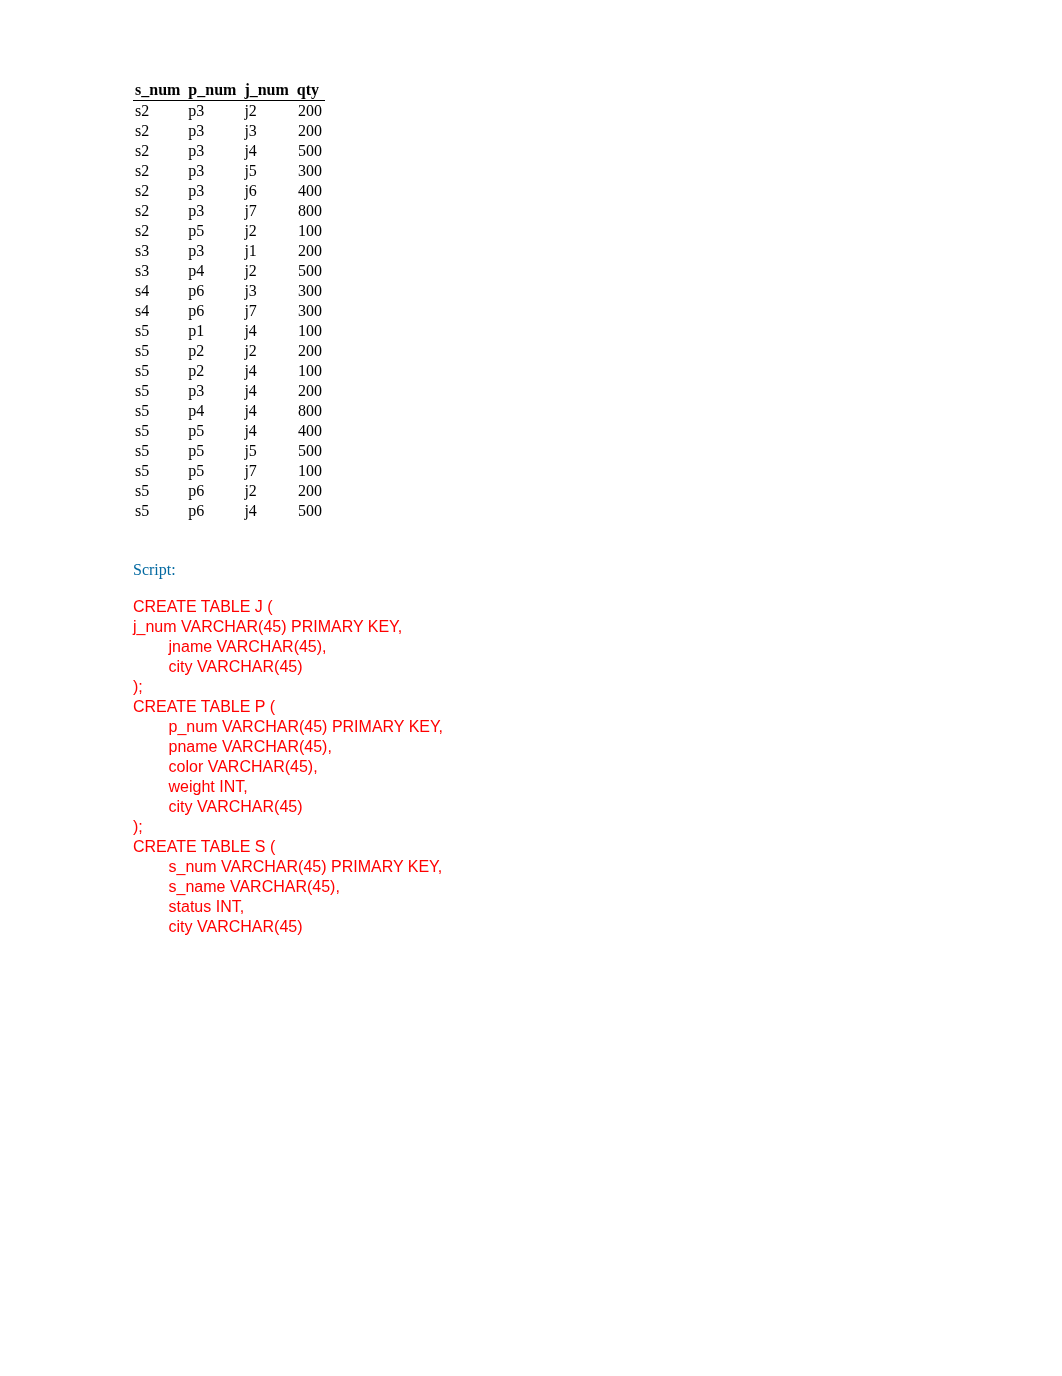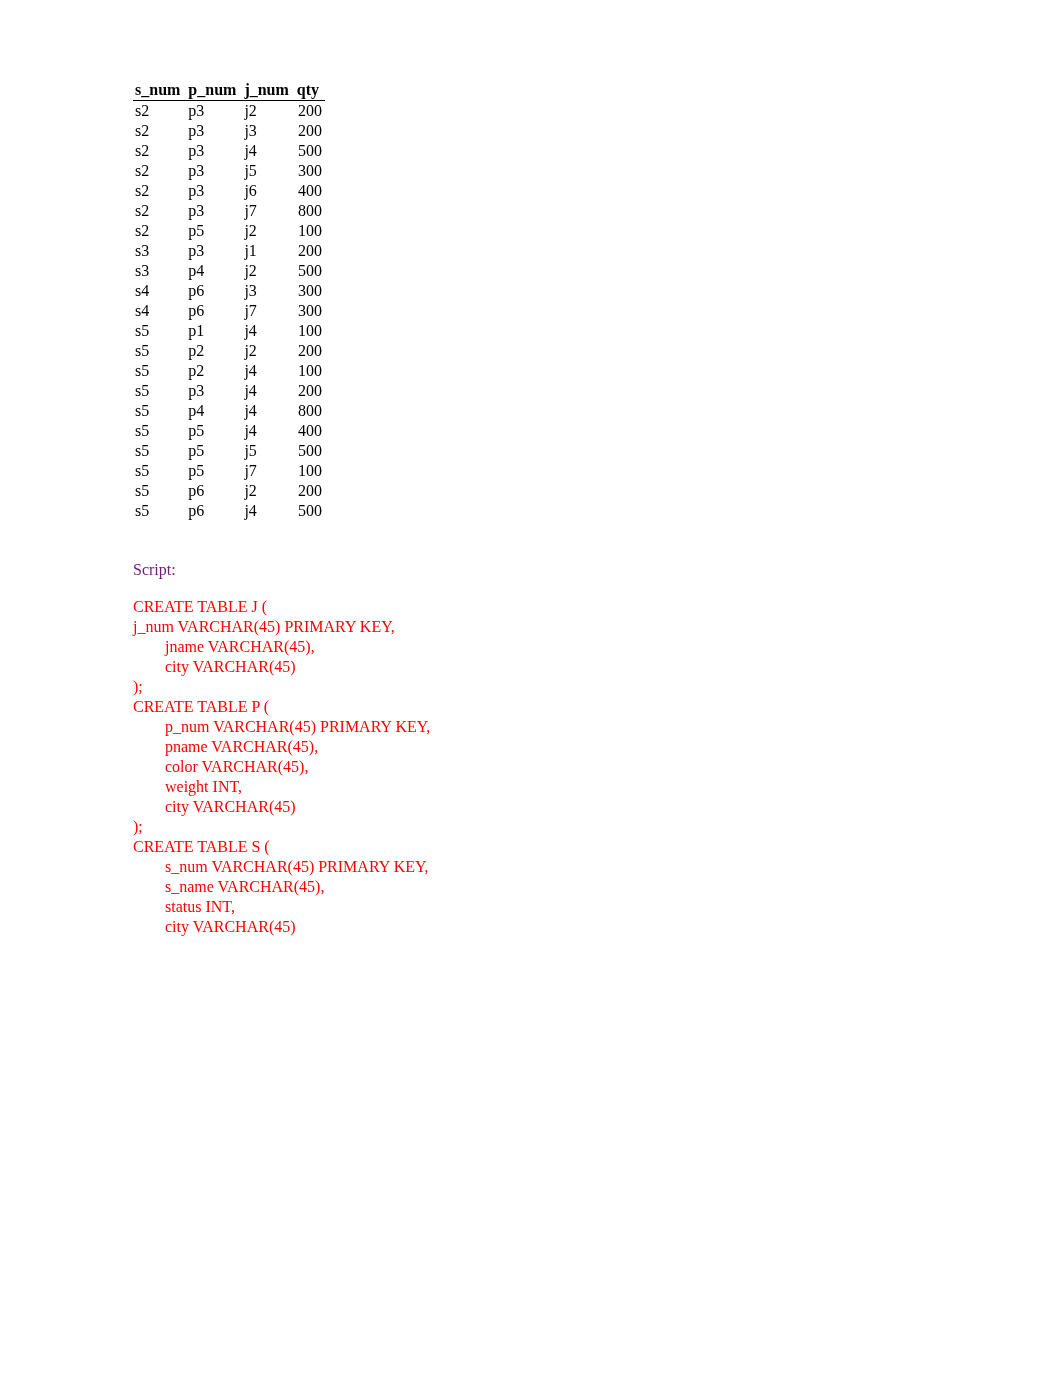--- a/index.html
+++ b/index.html
@@ -37,27 +37,27 @@
   }
   .note {
     margin-top: 28px;
     font-size: 16px;
   }
   .note b {
     font-weight: bold;
   }
   .script-label {
     margin-top: 40px;
-    color: #701a75;
+    color: #0369a1;
     font-size: 16px;
   }
   pre.script {
     margin-top: 18px;
     color: #ff0000;
-    font-family: Liberation Serif, serif;
+    font-family: Liberation Sans, sans-serif;
     font-size: 16px;
     white-space: pre;
     line-height: 1.25;
     tab-size: 8;
   }
 </style>
 </head>
 <body>
 
 <div class="page">

